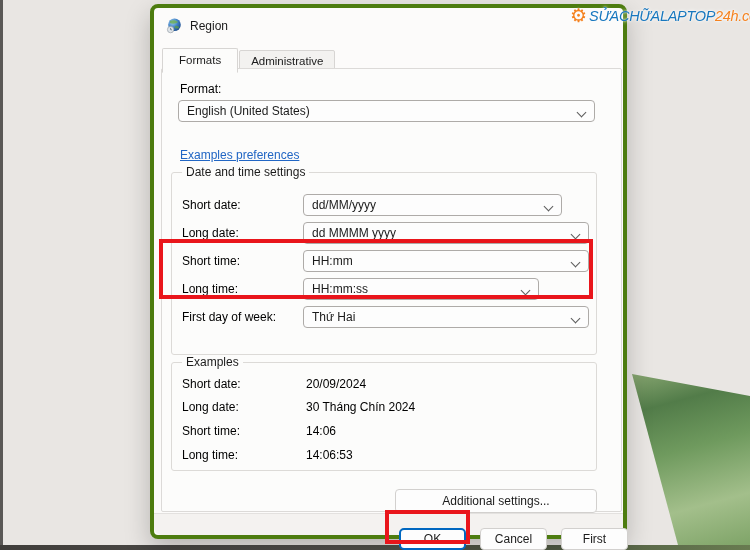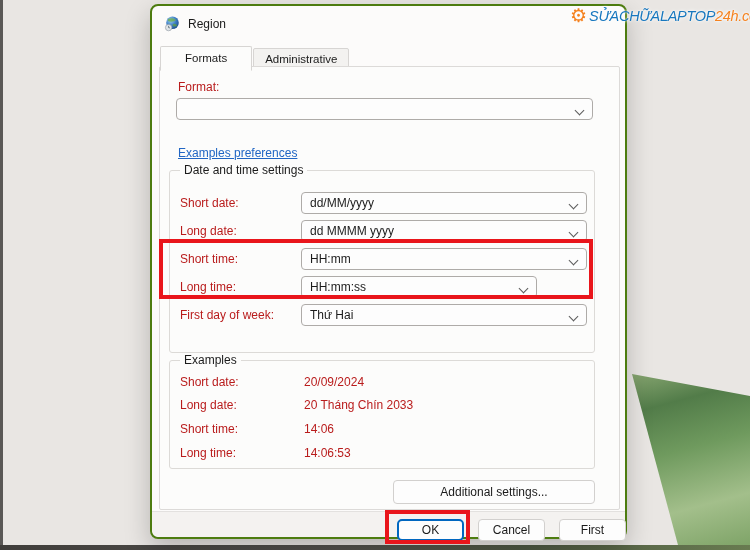--- a/index.html
+++ b/index.html
@@ -11,51 +11,51 @@
   .edge-bottom { position:absolute; left:0; top:545px; width:750px; height:5px;
     background:linear-gradient(90deg,#403e3b 0%,#52504c 45%,#4e5742 70%,#687b50 100%); }
 
   
   .leaf { position:absolute; left:628px; top:368px; width:122px; height:177px;
     clip-path:polygon(4px 6px, 122px 28px, 122px 177px, 50px 177px);
     background:linear-gradient(165deg,#8aa873 2%,#527c49 22%,#6f9a5e 46%,#a3bf8b 75%,#7fa468 100%); }
 
   
   .dialog { position:absolute; left:150px; top:4px; width:477px; height:535px;
-    background:#fcfbfa; border:2px solid #4d7c0f; border-radius:8px;
+    background:#fcfbfa; border:4px solid #4d7c0f; border-radius:8px;
     box-shadow:0 10px 26px rgba(0,0,0,.22); }
   .titlebar { position:absolute; left:0; top:0; right:0; height:36px; }
   .title-icon { position:absolute; left:12px; top:10px; width:16px; height:16px; }
   .title-text { position:absolute; left:36px; top:11px; font-size:12px; color:#1b1b1b; }
 
   .tabs { position:absolute; left:8px; top:40px; display:flex; align-items:flex-end; }
   .tab { font-size:11.5px; color:#1b1b1b; border:1px solid #d7d5d3; cursor:default; }
-  .tab.active { background:#fcfcfb; padding:5px 24px 6px; border-bottom:1px solid #fcfcfb;
+  .tab.active { background:#fcfcfb; padding:5px 16px 6px; border-bottom:1px solid #fcfcfb;
     position:relative; z-index:2; margin-bottom:-1px; border-radius:2px 2px 0 0; }
   .tab.inactive { background:#f3f2f0; padding:4px 11px; margin-left:1px; border-radius:2px 2px 0 0; }
 
   .page { position:absolute; left:7px; top:60px; width:461px; height:444px;
     background:#fcfcfb; border:1px solid #dcdad8; border-radius:2px; }
 
-  .lbl { position:absolute; font-size:12px; color:#b91c1c; white-space:nowrap; }
+  .lbl { position:absolute; font-size:12px; color:#000000; white-space:nowrap; }
   .combo { position:absolute; height:22px; background:#fdfdfd; border:1px solid #aeaba8;
     border-radius:4px; font-size:12px; color:#1b1b1b; line-height:20px; padding-left:8px;
     white-space:nowrap; }
   .chev { position:absolute; right:9px; top:8px; width:7px; height:7px;
     border-right:1.3px solid #5c5c5c; border-bottom:1.3px solid #5c5c5c;
     transform:rotate(45deg); }
   .link { position:absolute; font-size:12px; color:#2166c4; text-decoration:underline; cursor:pointer; }
 
   .group { position:absolute; border:1px solid #dcdad7; border-radius:3px; }
   .legend { position:absolute; top:-8px; left:10px; background:#fcfcfb; padding:0 4px;
     font-size:12px; color:#1b1b1b; white-space:nowrap; }
 
   .btn { position:absolute; background:#fdfdfd; border:1px solid #d2d0ce; border-radius:4px;
     font-size:12px; color:#1b1b1b; text-align:center; cursor:default;
-    display:flex; align-items:center; justify-content:center; }
+    display:flex; align-items:center; justify-content:center;margin-top:7px; }
   .btn.default { border:2px solid #0067c0; border-radius:5px; }
 
   .footer { position:absolute; left:0; right:0; top:505px; bottom:0; background:#f4f2f0;
     border-top:1px solid #e3e1df; border-radius:0 0 8px 8px; }
 
   
   .hl { position:absolute; border:4px solid #e9151b; z-index:30; pointer-events:none; }
   .hl1 { left:159px; top:239px; width:434px; height:60px; }
   .hl2 { left:385px; top:510px; width:85px; height:34px; }
 
@@ -103,30 +103,31 @@
     <div class="tabs">
       <div class="tab active">Formats</div>
       <div class="tab inactive">Administrative</div>
     </div>
 
     <div class="page">
 
       <span class="lbl" style="left:18px; top:13px;">Format:</span>
 
       <div class="combo" style="left:16px; top:31px; width:417px;">
+        <span>English (United States)</span>
         <span class="chev"></span>
       </div>
 
       <span class="link" style="left:18px; top:79px;">Examples preferences</span>
 
       <div class="group" style="left:9px; top:103px; width:426px; height:183px;">
         <span class="legend">Date and time settings</span>
 
         <span class="lbl" style="left:10px; top:25px;">Short date:</span>
-        <div class="combo" style="left:131px; top:21px; width:286px;">
+        <div class="combo" style="left:131px; top:21px; width:259px;">
           <span>dd/MM/yyyy</span>
           <span class="chev"></span>
         </div>
 
         <span class="lbl" style="left:10px; top:53px;">Long date:</span>
         <div class="combo" style="left:131px; top:49px; width:286px;">
           <span>dd MMMM yyyy</span>
           <span class="chev"></span>
         </div>
 
@@ -149,21 +150,21 @@
         </div>
       </div>
 
       <div class="group" style="left:9px; top:293px; width:426px; height:109px;">
         <span class="legend">Examples</span>
 
         <span class="lbl" style="left:10px; top:14px;">Short date:</span>
         <span class="lbl" style="left:134px; top:14px;">20/09/2024</span>
 
         <span class="lbl" style="left:10px; top:37px;">Long date:</span>
-        <span class="lbl" style="left:134px; top:37px;">20 Tháng Chín 2033</span>
+        <span class="lbl" style="left:134px; top:37px;">30 Tháng Chín 2024</span>
 
         <span class="lbl" style="left:10px; top:61px;">Short time:</span>
         <span class="lbl" style="left:134px; top:61px;">14:06</span>
 
         <span class="lbl" style="left:10px; top:85px;">Long time:</span>
         <span class="lbl" style="left:134px; top:85px;">14:06:53</span>
       </div>
 
       <div class="btn" style="left:233px; top:413px; width:202px; height:24px;">Additional settings...</div>
     </div>

